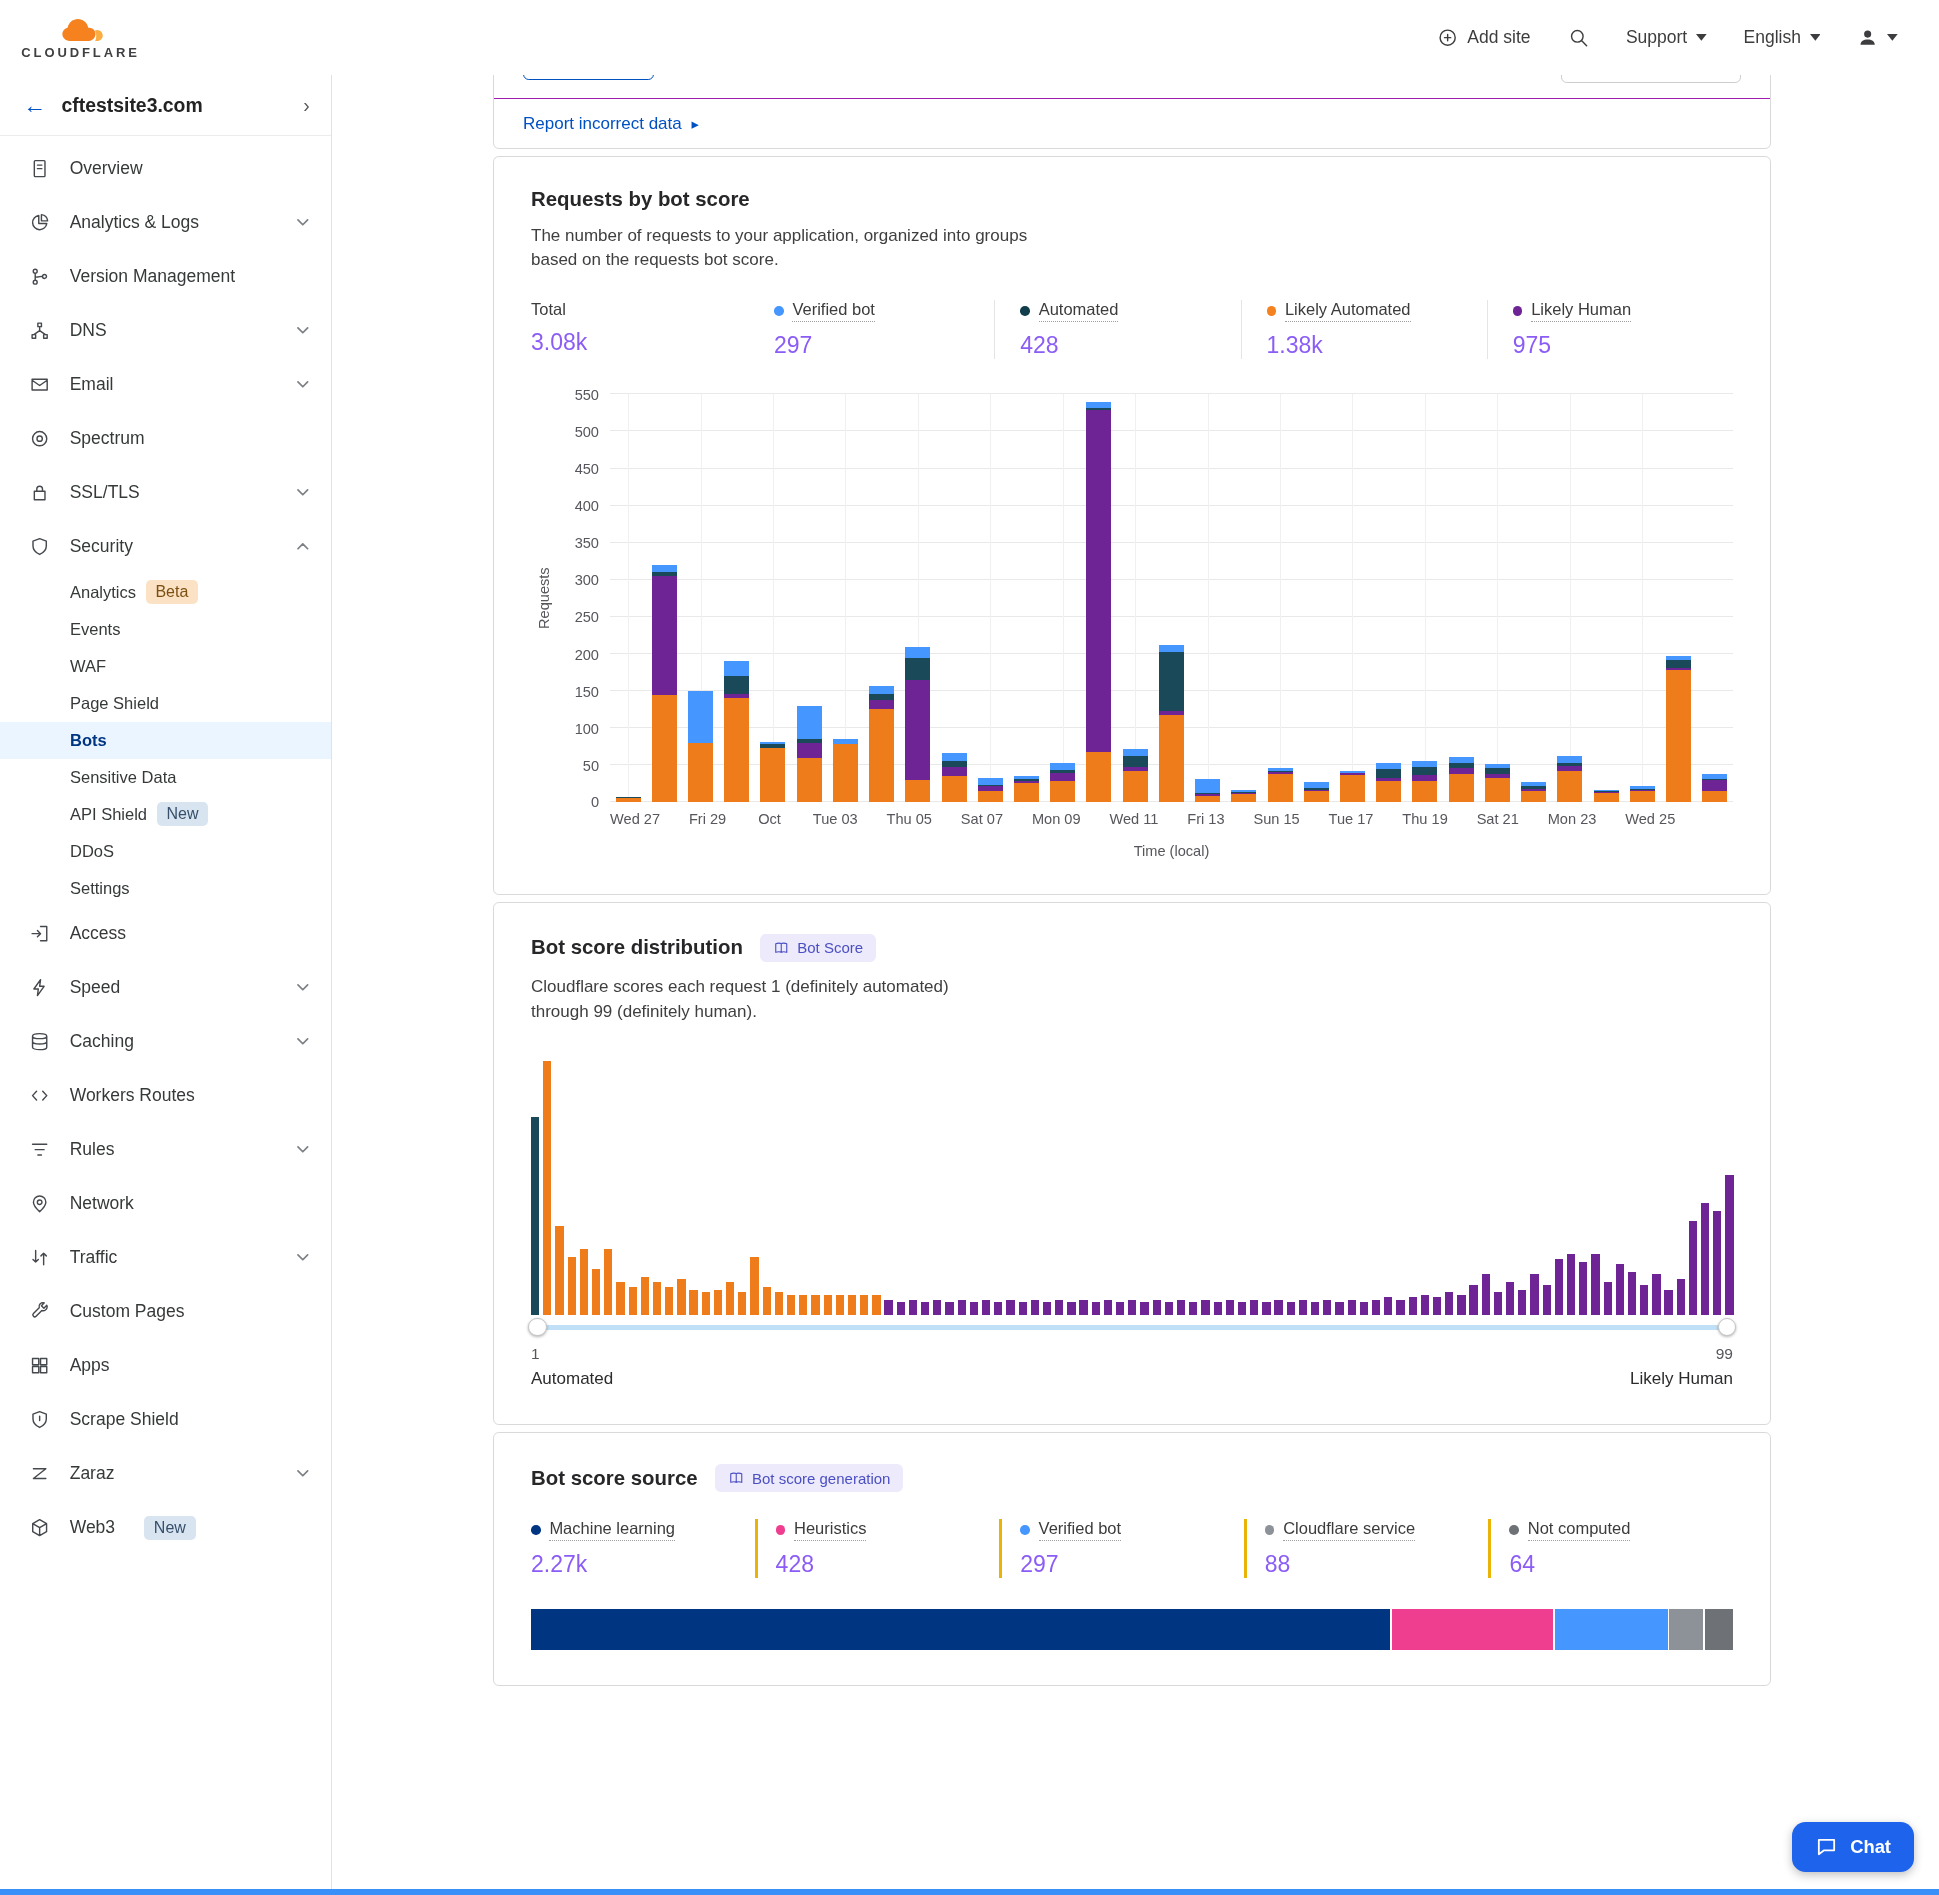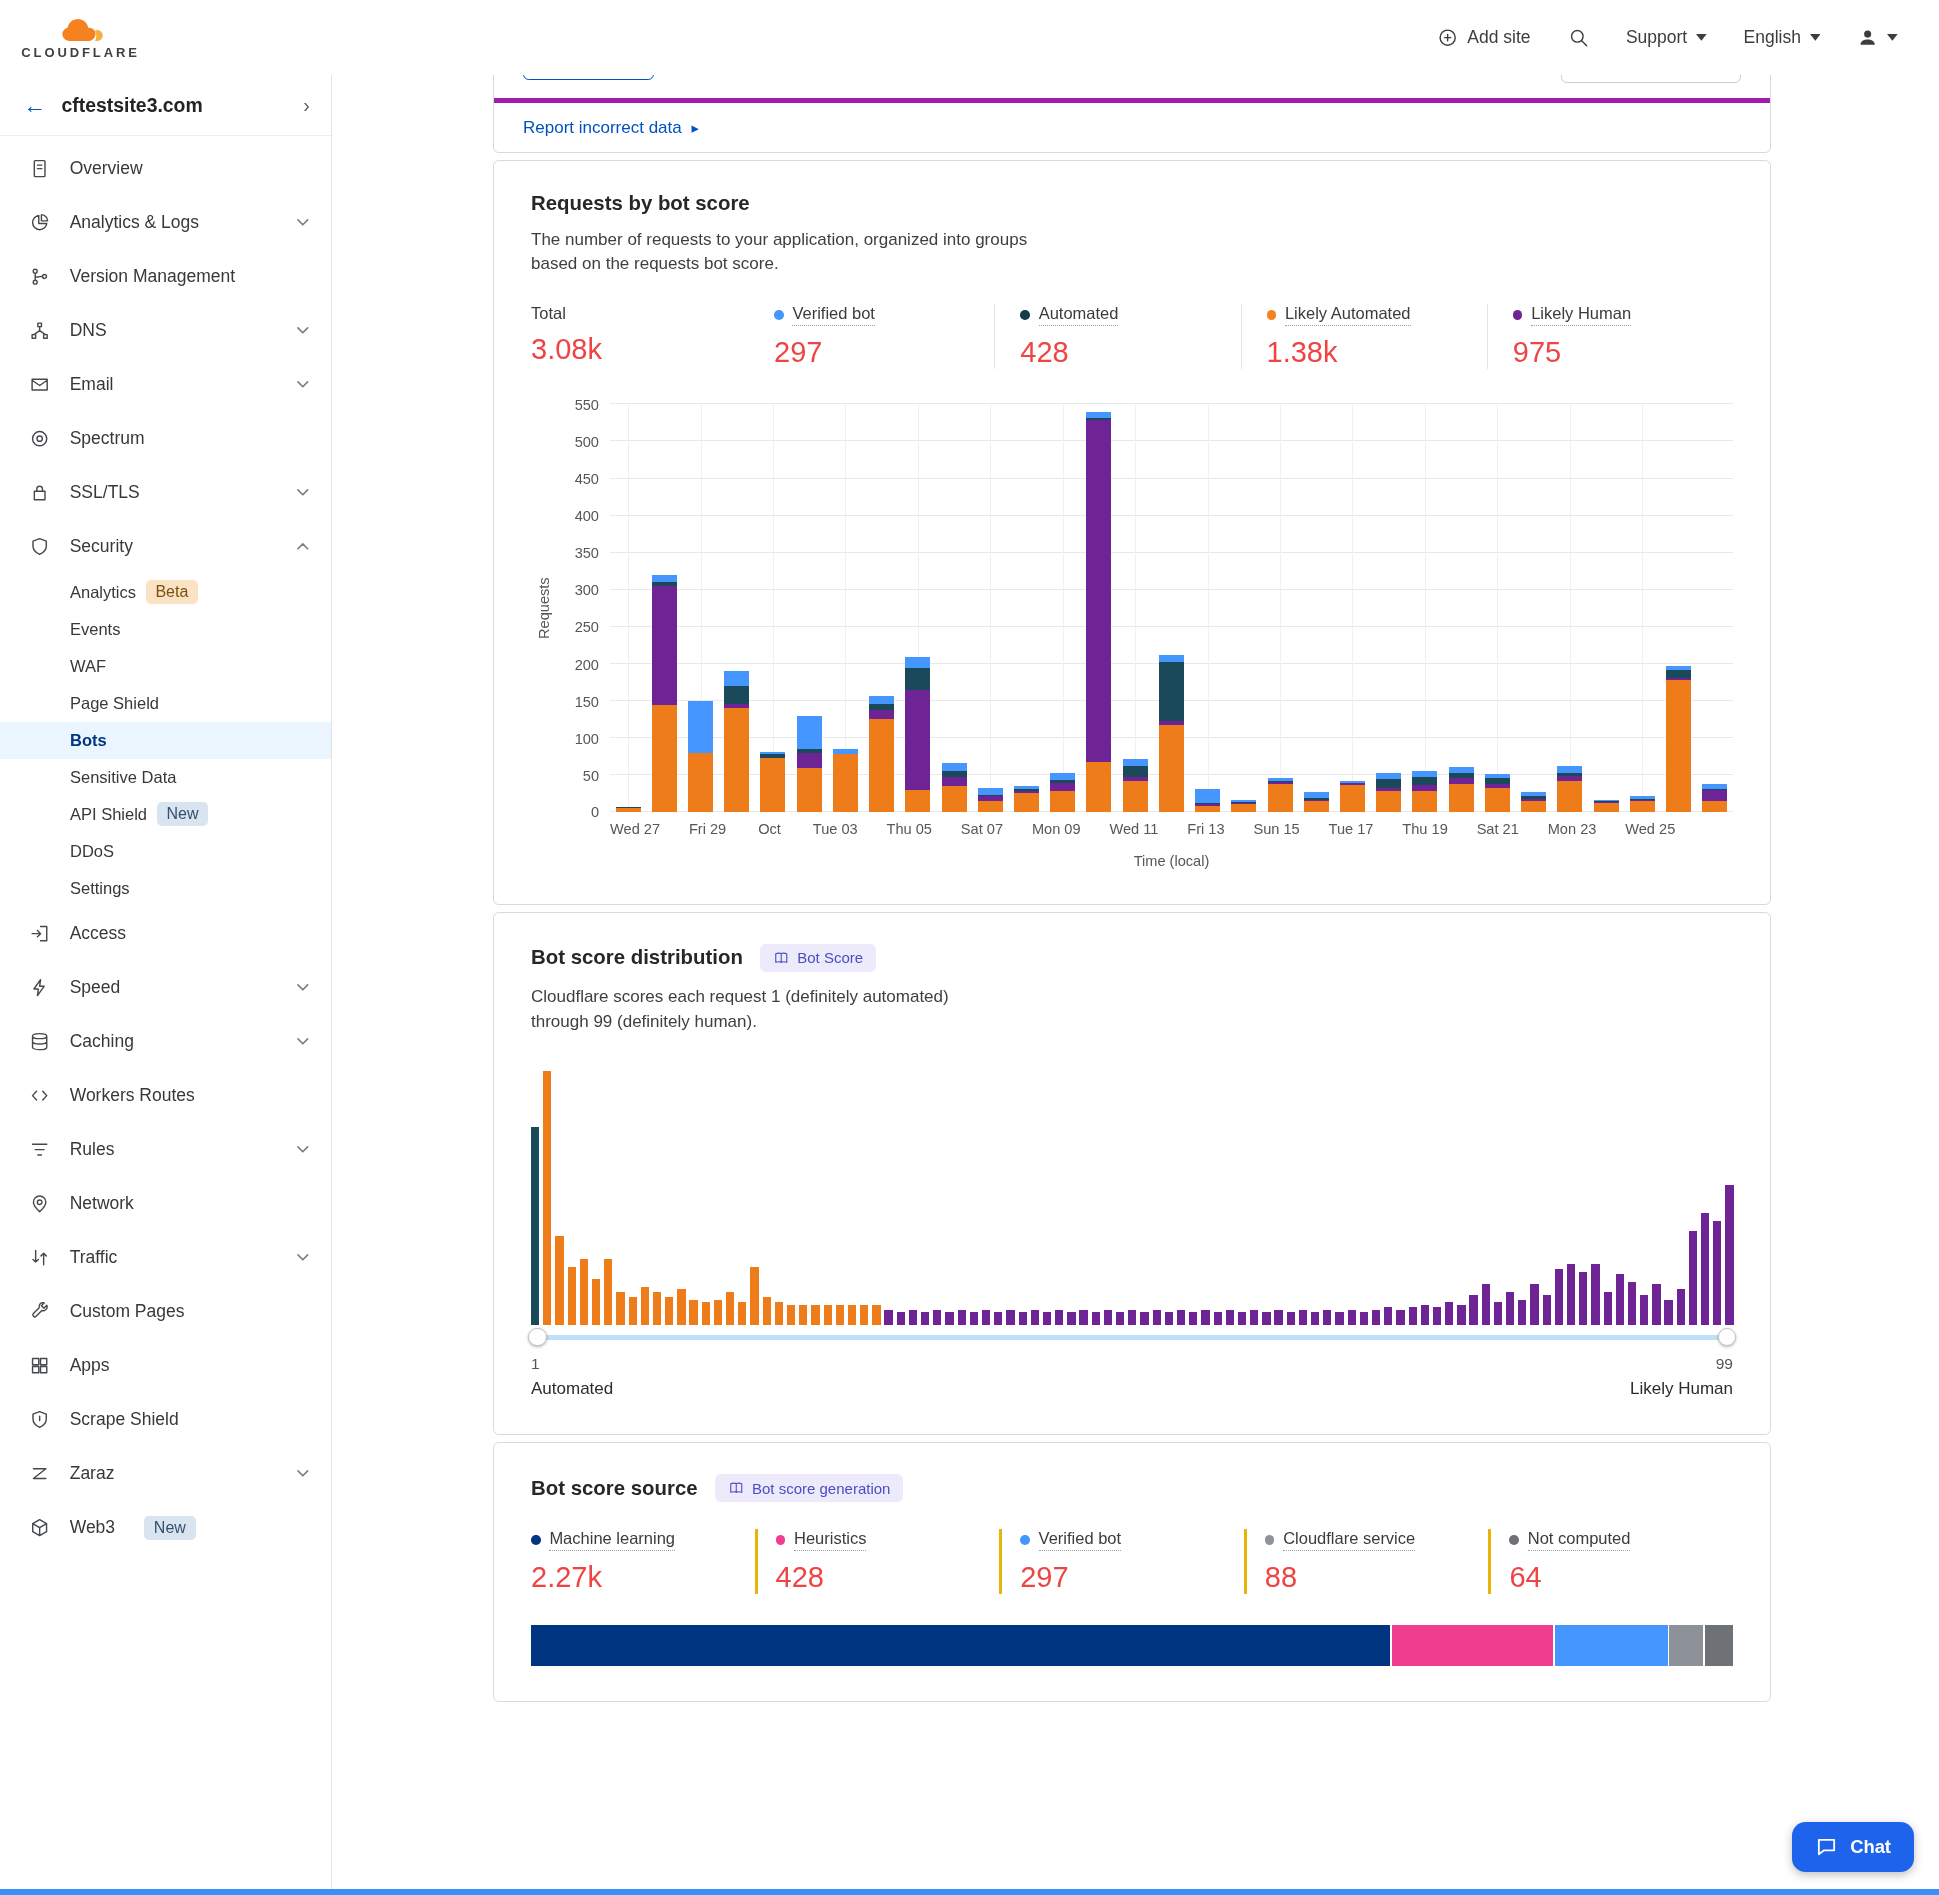--- a/index.html
+++ b/index.html
@@ -58,41 +58,41 @@
     color:#0051c3; background:#fff; border-radius:5.8px; padding:7.8px 16.5px; font-size:17px; cursor:pointer;
     font-family:inherit; }
   .plus-circle { width:19.4px; height:19.4px; border-radius:50%; background:#0051c3; color:#fff;
     display:inline-flex; align-items:center; justify-content:center; font-size:15.5px; line-height:1; }
   .chip { margin-top:13.6px; display:inline-flex; align-items:center; gap:11.6px;
     border:1px solid #cdcdcd; border-radius:5.8px; padding:7.8px 14.6px; font-size:16.5px; color:#2f2f2f; }
   .chip-x { color:#56565c; font-size:16.5px; cursor:pointer; }
   .range-select { display:inline-flex; align-items:center; gap:11.6px; border:1px solid #cdcdcd;
     background:#fff; border-radius:5.8px; padding:9.7px 14.6px; font-size:16.5px; color:#2f2f2f; cursor:pointer;
     font-family:inherit; }
-  .report-row { border-top:5px solid #a21caf; padding:14.6px 29px; }
+  .report-row { border-top:1px solid #a21caf; padding:14.6px 29px; }
   .report-link { color:#0051c3; font-size:17px; cursor:pointer; display:inline-flex; gap:9.7px; align-items:center; text-decoration:none; }
   .mini-caret { font-size:14.6px; }
 
   
   .card-title { font-size:20.4px; font-weight:700; color:#27272a; }
   .title-row { display:flex; align-items:center; gap:17.5px; }
   .desc { margin-top:12.6px; font-size:17px; color:#3f3f42; line-height:1.45; }
   .desc.w1 { max-width:500px; }
   .desc.w2 { max-width:475px; }
   .pill { background:#eceafb; color:#4b4fc3; font-size:15px; padding:5.8px 12.6px; border-radius:5.8px;
     display:inline-flex; align-items:center; gap:7.8px; cursor:pointer; }
   .pill svg { width:16.5px; height:16.5px; fill:none; stroke:currentColor; stroke-width:1.6; stroke-linejoin:round; }
 
   
   .stats { display:flex; margin-top:27px; }
   .stat { padding-right:17.5px; }
   .stat-label-row { display:flex; align-items:center; gap:8.7px; font-size:16.5px; color:#3c3c3c; }
   .dot { width:9.7px; height:9.7px; border-radius:50%; flex:none; }
   .stat-label.u { border-bottom:1.5px dotted #9e9e9e; padding-bottom:1.9px; }
-  .stat-value { margin-top:9.7px; font-size:29px; color:#ef4444; }
+  .stat-value { margin-top:9.7px; font-size:23px; color:#8b5cf6; }
   .stats-requests .stat:first-child { width:243px; flex:none; }
   .stats-requests .stat { flex:1; }
   .stats-requests .stat:nth-child(n+3) { border-left:1px solid #e5e5e5; padding-left:25px; }
   .stats-source .stat { flex:1; }
   .stats-source .stat + .stat { border-left:3px solid #eab308; padding-left:18px; }
 
   
   .chart-wrap { display:flex; margin-top:35px; }
   .rot-label { writing-mode:vertical-rl; transform:rotate(180deg); width:25px; height:408px;
     display:flex; align-items:center; justify-content:center; font-size:14.6px; color:#56565c; }

